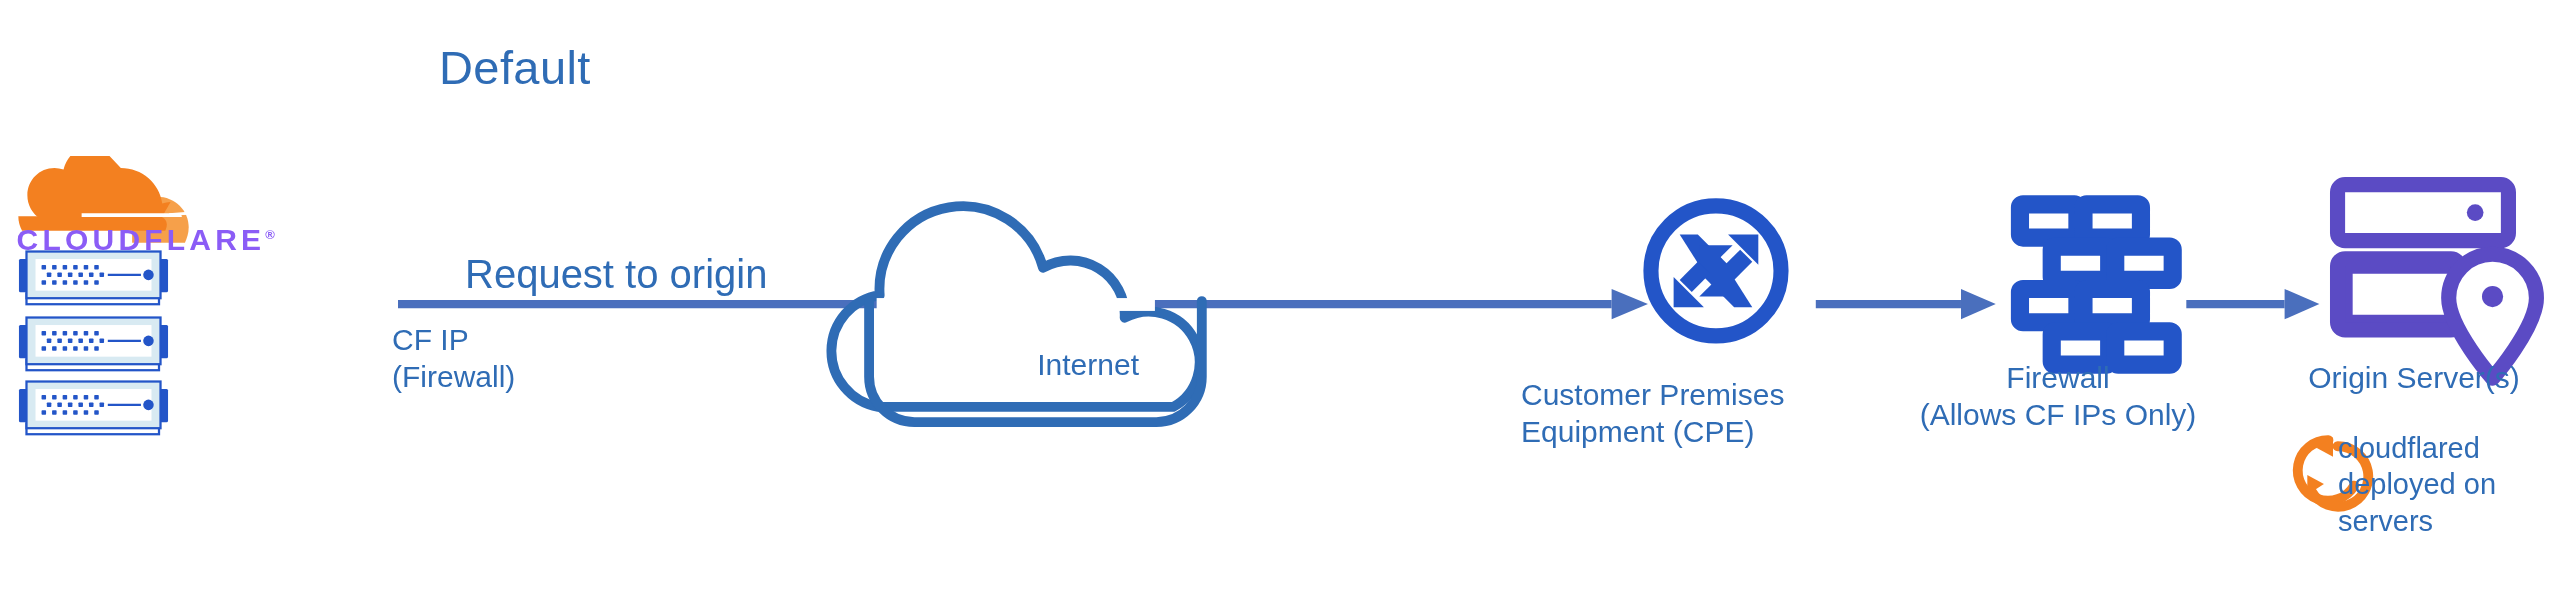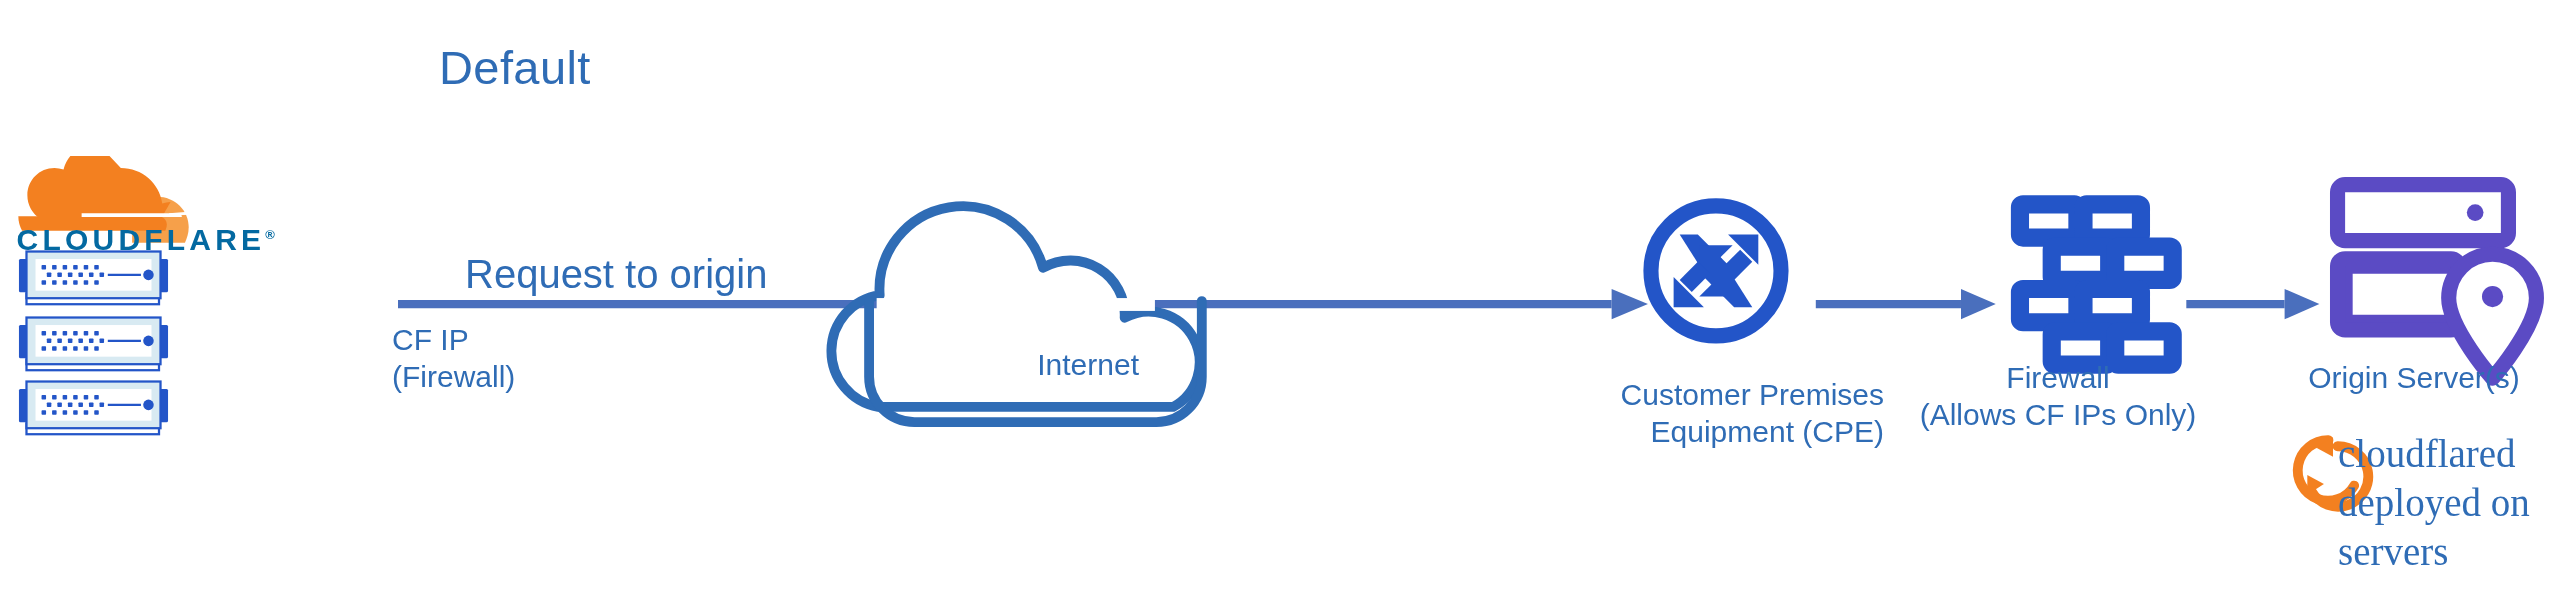--- a/index.html
+++ b/index.html
@@ -53,57 +53,56 @@
     left: 957px;
     top: 303px;
     width: 182px;
     text-align: right;
     font-size: 30px;
   }
   #label-cpe {
     left: 1521px;
     top: 333px;
     width: 363px;
-    text-align: right;
+    text-align: left;
   }
   #label-firewall {
     left: 1869px;
     top: 316px;
     width: 378px;
   }
   #label-origin {
     left: 2255px;
     top: 316px;
     width: 318px;
   }
   #label-cloudflared {
     left: 2338px;
     top: 386px;
     width: 227px;
-    font-size: 39px;
+    font-size: 29px;
     line-height: 1.25;
-    font-family: Liberation Serif, serif;
   }
 
   
   #cf-logo {
     position: absolute;
     left: 9px;
     top: 112px;
     width: 189px;
     height: 98px;
   }
   #cf-wordmark {
     position: absolute;
     left: 16.6px;
     top: 179px;
     font-size: 30px;
     font-weight: 700;
     letter-spacing: 4.2px;
-    color: #0369a1;
+    color: #8b5cf6;
     white-space: nowrap;
     text-align: center;
   }
   #cf-wordmark .reg {
     font-size: 13px;
     vertical-align: super;
     letter-spacing: 0;
   }
 
   

